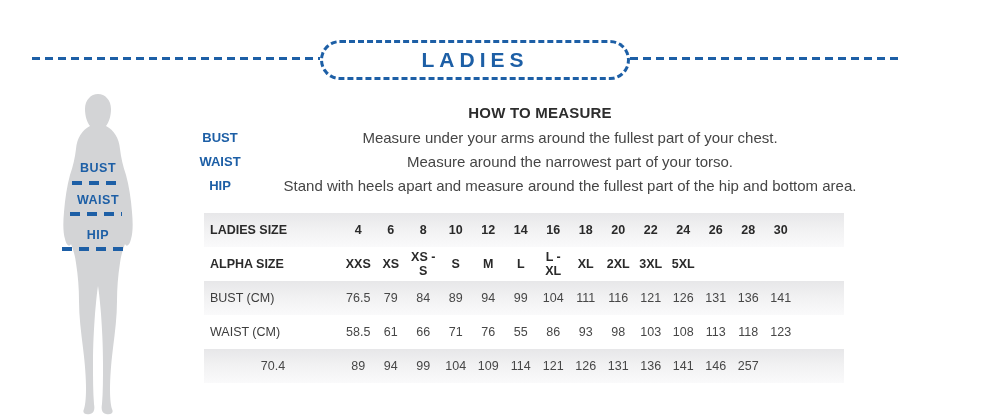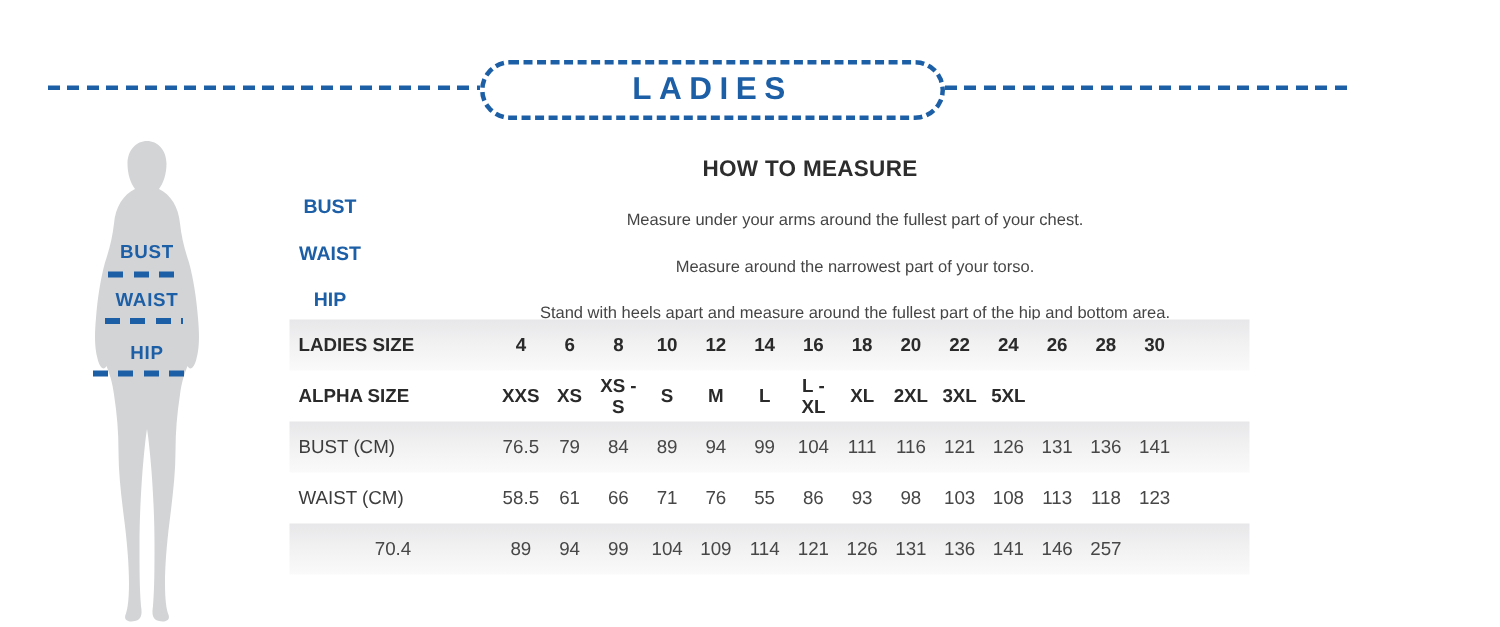--- a/index.html
+++ b/index.html
@@ -28,24 +28,24 @@
   .fig-label{position:absolute;left:46px;width:104px;text-align:center;
     color:var(--accent-blue);font-size:12.5px;font-weight:bold;letter-spacing:.5px;}
   .fig-dash{position:absolute;height:4px;
     background:repeating-linear-gradient(90deg,var(--accent-blue) 0 10px,transparent 10px 17px);}
 
   
   .howto{position:absolute;left:190px;top:104px;width:700px;text-align:center;}
   .howto-title{font-size:15px;font-weight:bold;color:var(--text-dark);letter-spacing:.2px;}
   .howto-grid{margin-top:8px;display:grid;grid-template-columns:60px 1fr;row-gap:7px;}
   .howto-label{color:var(--accent-blue);font-size:13px;font-weight:bold;padding-top:1px;}
-  .howto-text{color:var(--text-body);font-size:11px;margin-top:12px;}
+  .howto-text{color:var(--text-body);font-size:15px;}
 
   
-  .size-table{position:absolute;left:193px;top:213px;width:640px;}
+  .size-table{position:absolute;left:204px;top:213px;width:640px;}
   .t-row{display:grid;grid-template-columns:138px repeat(14,32.5px) 1fr;
     height:34px;align-items:center;}
   .t-row.shade{background:linear-gradient(180deg,#e7e7e9 0%,#f1f1f2 45%,#fafafb 100%);}
   .t-label{padding-left:6px;font-size:12.5px;color:#3c3c3c;}
   .t-cell{text-align:center;font-size:12.5px;color:#474747;}
   .t-row.bold .t-label,.t-row.bold .t-cell{font-weight:bold;color:#2a2a2a;}
 </style>
 </head>
 <body>
 

